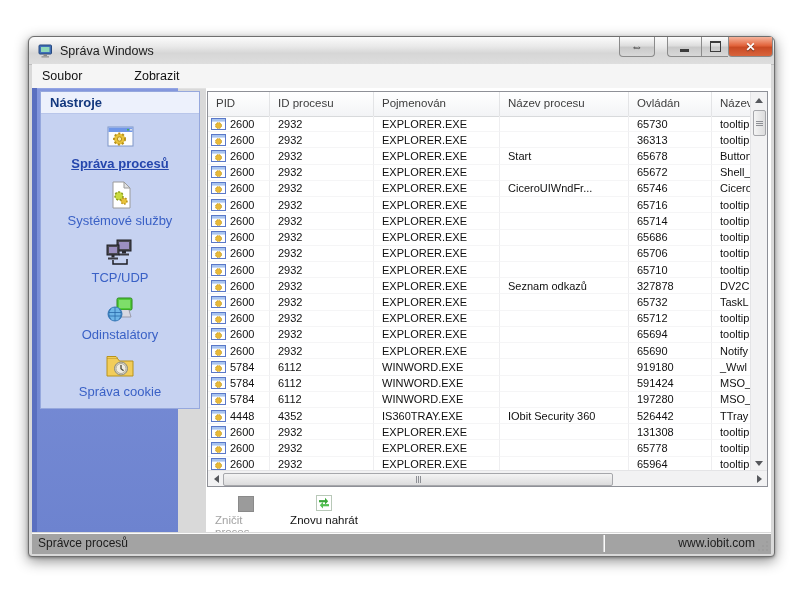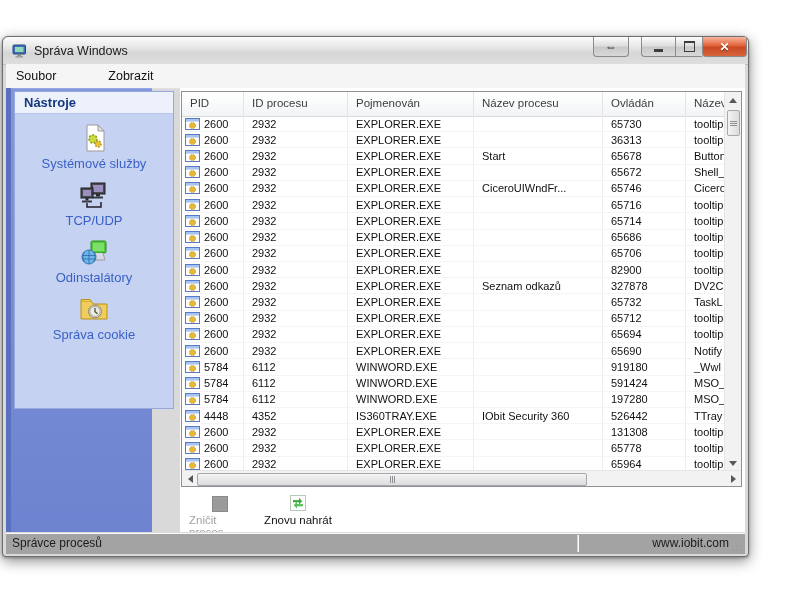--- a/index.html
+++ b/index.html
@@ -1,20 +1,20 @@
 <!DOCTYPE html>
 <html><head>
 <meta charset="utf-8">
 <style>
   html,body{margin:0;padding:0;}
   .canvas{position:relative;width:791px;height:590px;background:#ffffff;overflow:hidden;
           font-family:"Liberation Sans", sans-serif;}
 
   
-  .win{position:absolute;left:2px;top:36px;width:745px;height:519px;
+  .win{position:absolute;left:28px;top:36px;width:745px;height:519px;
        background:#d9d9d9;border:1px solid #6f6f6f;border-radius:6px 6px 4px 4px;
        box-shadow:0 4px 14px rgba(0,0,0,.45), 0 1px 3px rgba(0,0,0,.3);}
   .titlebar{position:absolute;left:0;right:0;top:0;height:27px;border-radius:6px 6px 0 0;
        background:linear-gradient(#fbfbfb,#e9e9e9 35%,#d6d6d6 60%,#dedede);
        border-bottom:1px solid #bfbfbf;display:flex;align-items:center;}
   .appicon{width:16px;height:16px;margin:0 6px 0 9px;flex:0 0 auto;}
   .wtitle{font-size:12.5px;color:#1a1a1a;}
 
   .pill-btn{position:absolute;left:590px;top:0;width:34px;height:19px;
        background:linear-gradient(#fdfdfd,#dedede 45%,#c9c9c9 55%,#d8d8d8);
@@ -143,20 +143,33 @@
 
     <div class="menubar">
       <span class="menu-item">Soubor</span>
       <span class="menu-item">Zobrazit</span>
     </div>
 
     <div class="pane-left">
       <div class="panel">
         <div class="panel-header">Nástroje</div>
 
+        <div class="side-item active">
+          <span class="sicon">
+            <svg viewBox="0 0 32 32" width="32" height="32">
+                <rect x="4" y="5" width="25" height="19" fill="#fdfdfd" stroke="#7e96c8"></rect>
+                <rect x="4.5" y="5.5" width="24" height="4.5" fill="#6f96e8"></rect>
+                <circle cx="24" cy="7.7" r="1" fill="#3fae4f"></circle>
+                <circle cx="27" cy="7.7" r="1" fill="#e8e8e8"></circle>
+                <circle cx="15.5" cy="17" r="5.5" fill="#e8c23a" stroke="#b8921a" stroke-width="2" stroke-dasharray="2 2"></circle>
+                <circle cx="15.5" cy="17" r="2.2" fill="#f7e9a8" stroke="#b8921a"></circle>
+              </svg>
+          </span>
+          <span class="slabel">Správa procesů</span>
+        </div>
 
         <div class="side-item">
           <span class="sicon">
             <svg viewBox="0 0 32 32" width="32" height="32">
                 <path d="M9 3h11l6 6v20H9z" fill="#ffffff" stroke="#9a9a9a"></path>
                 <path d="M20 3l6 6h-6z" fill="#e2e2e2" stroke="#9a9a9a"></path>
                 <circle cx="15" cy="17" r="4" fill="#cadb3e" stroke="#8a9b1a" stroke-width="1.5" stroke-dasharray="2 1.5"></circle>
                 <circle cx="20" cy="22" r="3" fill="#e8c23a" stroke="#b8921a" stroke-width="1.5" stroke-dasharray="1.5 1.5"></circle>
               </svg>
           </span>
@@ -487,21 +500,21 @@
     <div class="td">
                 <span class="cell-text">2932</span>
               </div>
     <div class="td">
                 <span class="cell-text">EXPLORER.EXE</span>
               </div>
     <div class="td">
                 <span class="cell-text"></span>
               </div>
     <div class="td">
-                <span class="cell-text">82900</span>
+                <span class="cell-text">65710</span>
               </div>
     <div class="td">
                 <span class="cell-text">tooltip</span>
               </div>
   </div>
 
   <div class="trow grid">
     <div class="td c0">
       <span class="ricon">
         <svg viewBox="0 0 15 12" width="15" height="12">

